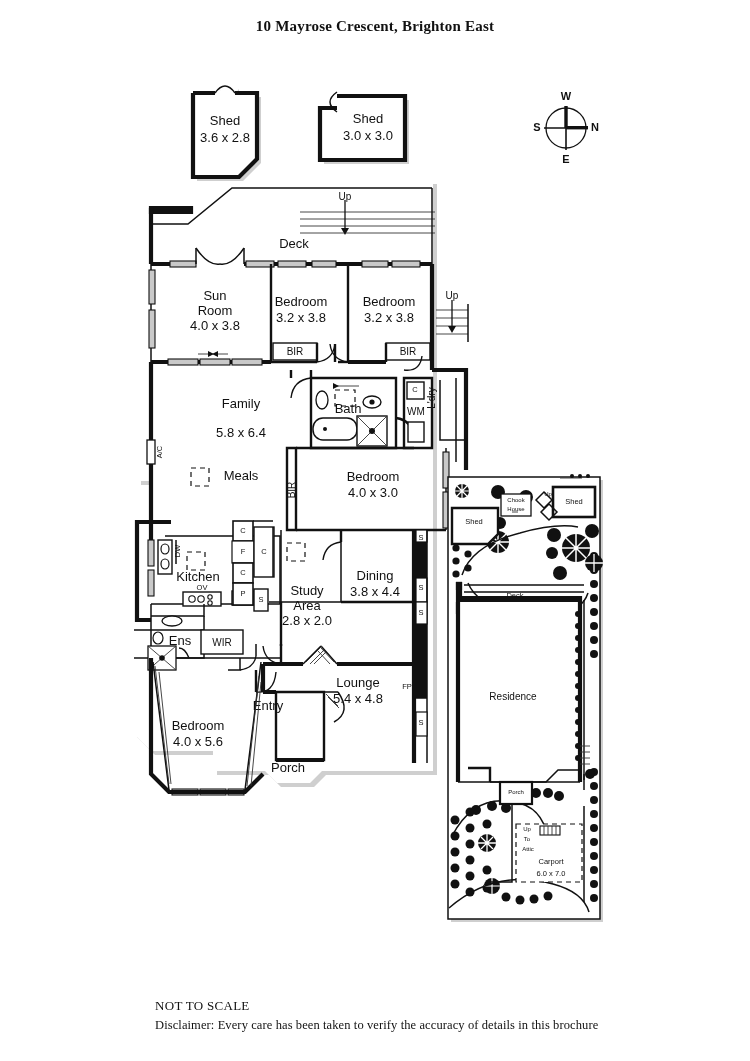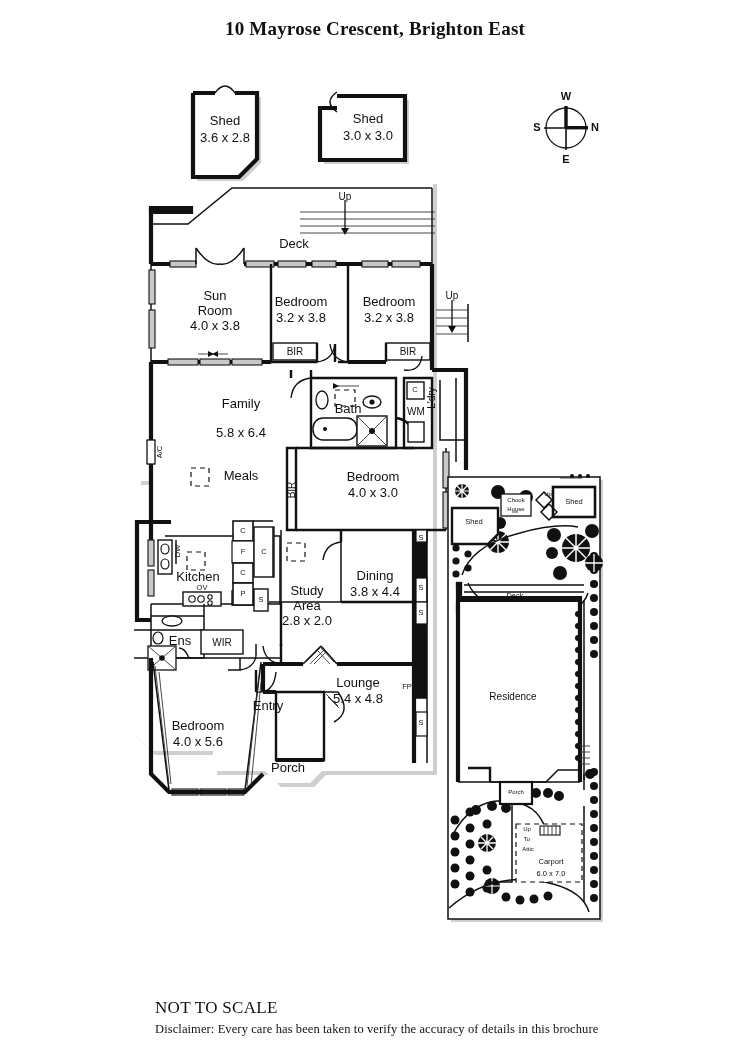--- a/index.html
+++ b/index.html
@@ -22,33 +22,33 @@
     height: 1061px;
   }
   #title {
     position: absolute;
     top: 18px;
     left: 0;
     width: 750px;
     text-align: center;
     font-family: "Liberation Serif", serif;
     font-weight: bold;
-    font-size: 19px;
+    font-size: 15px;
     letter-spacing: 0.2px;
     color: #111;
   }
   #footer {
     position: absolute;
     left: 155px;
     top: 998px;
     font-family: "Liberation Serif", serif;
     color: #111;
   }
   #footer .nts {
-    font-size: 17px;
+    font-size: 13px;
     letter-spacing: 0.3px;
     margin-bottom: 4px;
   }
   #footer .disc {
     font-size: 12.5px;
     letter-spacing: 0.1px;
     text-align: center;
   }
   svg.plan {
     position: absolute;

